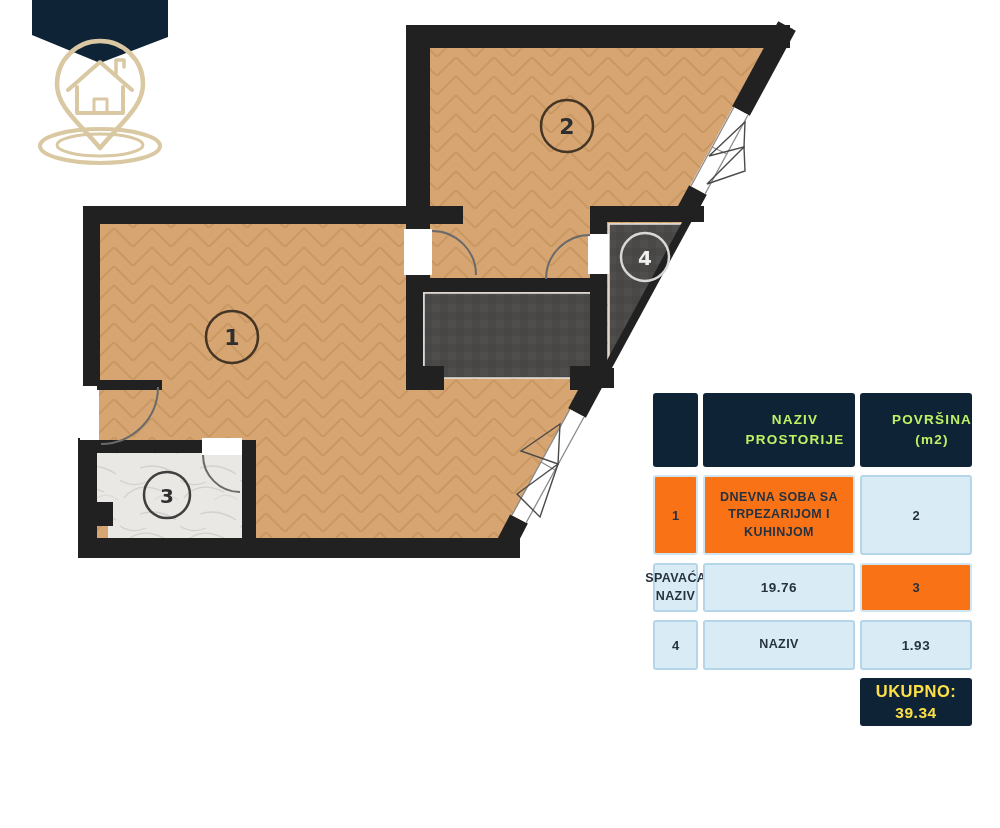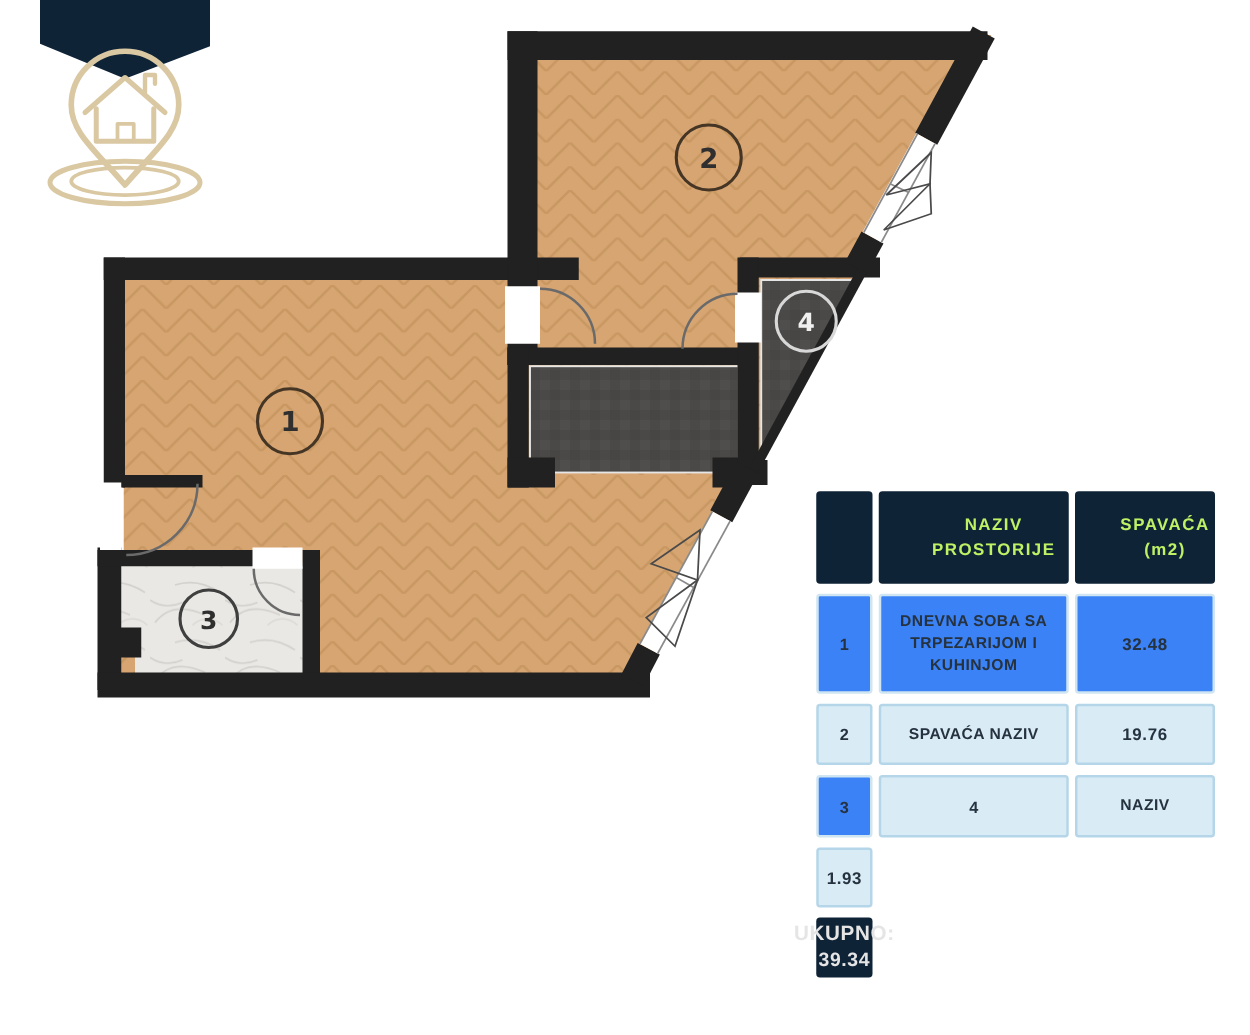--- a/index.html
+++ b/index.html
@@ -8,27 +8,27 @@
   #plan-svg{position:absolute;left:0;top:0;pointer-events:none;}
   
   #area-table{position:absolute;left:653px;top:393px;width:319px;
       display:grid;grid-template-columns:45px 152px 112px;
       grid-template-rows:74px 80px 49px 50px 48px 48px;
       column-gap:5px;row-gap:8px;}
   .cell{display:flex;align-items:center;justify-content:center;text-align:center;
       border-radius:3px;box-sizing:border-box;color:#26323f;}
   .hd{background:#0f2337;color:#bef264;font-weight:bold;font-size:13.5px;
       letter-spacing:1.2px;white-space:pre-line;line-height:1.45;padding-left:32px;}
-  .c-white{background:#3b82f6;border:2px solid #cfe5f2;}
+  .c-white{background:#f97316;border:2px solid #cfe5f2;}
   .c-blue{background:#d9ecf6;border:2px solid #b5d6e9;}
   .num{font-weight:bold;font-size:13px;}
   .rname{font-weight:bold;font-size:12.5px;letter-spacing:.4px;line-height:1.4;
       padding:0 6px;}
   .area{font-weight:bold;font-size:13.5px;letter-spacing:.5px;}
-  .footer{background:#0f2337;color:#e5e5e5;flex-direction:column;line-height:1.3;}
+  .footer{background:#0f2337;color:#fde047;flex-direction:column;line-height:1.3;}
   .footer .t-label{font-weight:bold;font-size:16.5px;letter-spacing:.5px;}
   .footer .t-value{font-weight:bold;font-size:15.5px;letter-spacing:.5px;}
 </style>
 </head>
 <body>
 
 <svg id="plan-svg" width="1000" height="828" viewBox="0 0 1000 828">
   <defs>
     <pattern id="wood" width="38" height="19" patternUnits="userSpaceOnUse">
       <rect width="38" height="19" fill="#d6a572"></rect>
@@ -137,26 +137,25 @@
     <text x="167" y="503" font-size="20" fill="#2f2f2f">3</text>
     <circle cx="645" cy="257" r="24" fill="none" stroke="#d8d8d8" stroke-width="2.5"></circle>
     <text x="645" y="265" font-size="20" fill="#f0f0f0">4</text>
   </g>
 </svg>
 
 <div id="area-table">
   <div class="cell hd"></div>
   <div class="cell hd">NAZIV
 PROSTORIJE</div>
-  <div class="cell hd">SPAVAĆA
+  <div class="cell hd">POVRŠINA
 (m2)</div>
 
   <div class="cell c-white num">1</div>
   <div class="cell c-white rname">DNEVNA SOBA SA TRPEZARIJOM I KUHINJOM</div>
-  <div class="cell c-white area">32.48</div>
 
   <div class="cell c-blue num">2</div>
   <div class="cell c-blue rname">SPAVAĆA NAZIV</div>
   <div class="cell c-blue area">19.76</div>
 
   <div class="cell c-white num">3</div>
 
   <div class="cell c-blue num">4</div>
   <div class="cell c-blue rname">NAZIV</div>
   <div class="cell c-blue area">1.93</div>

